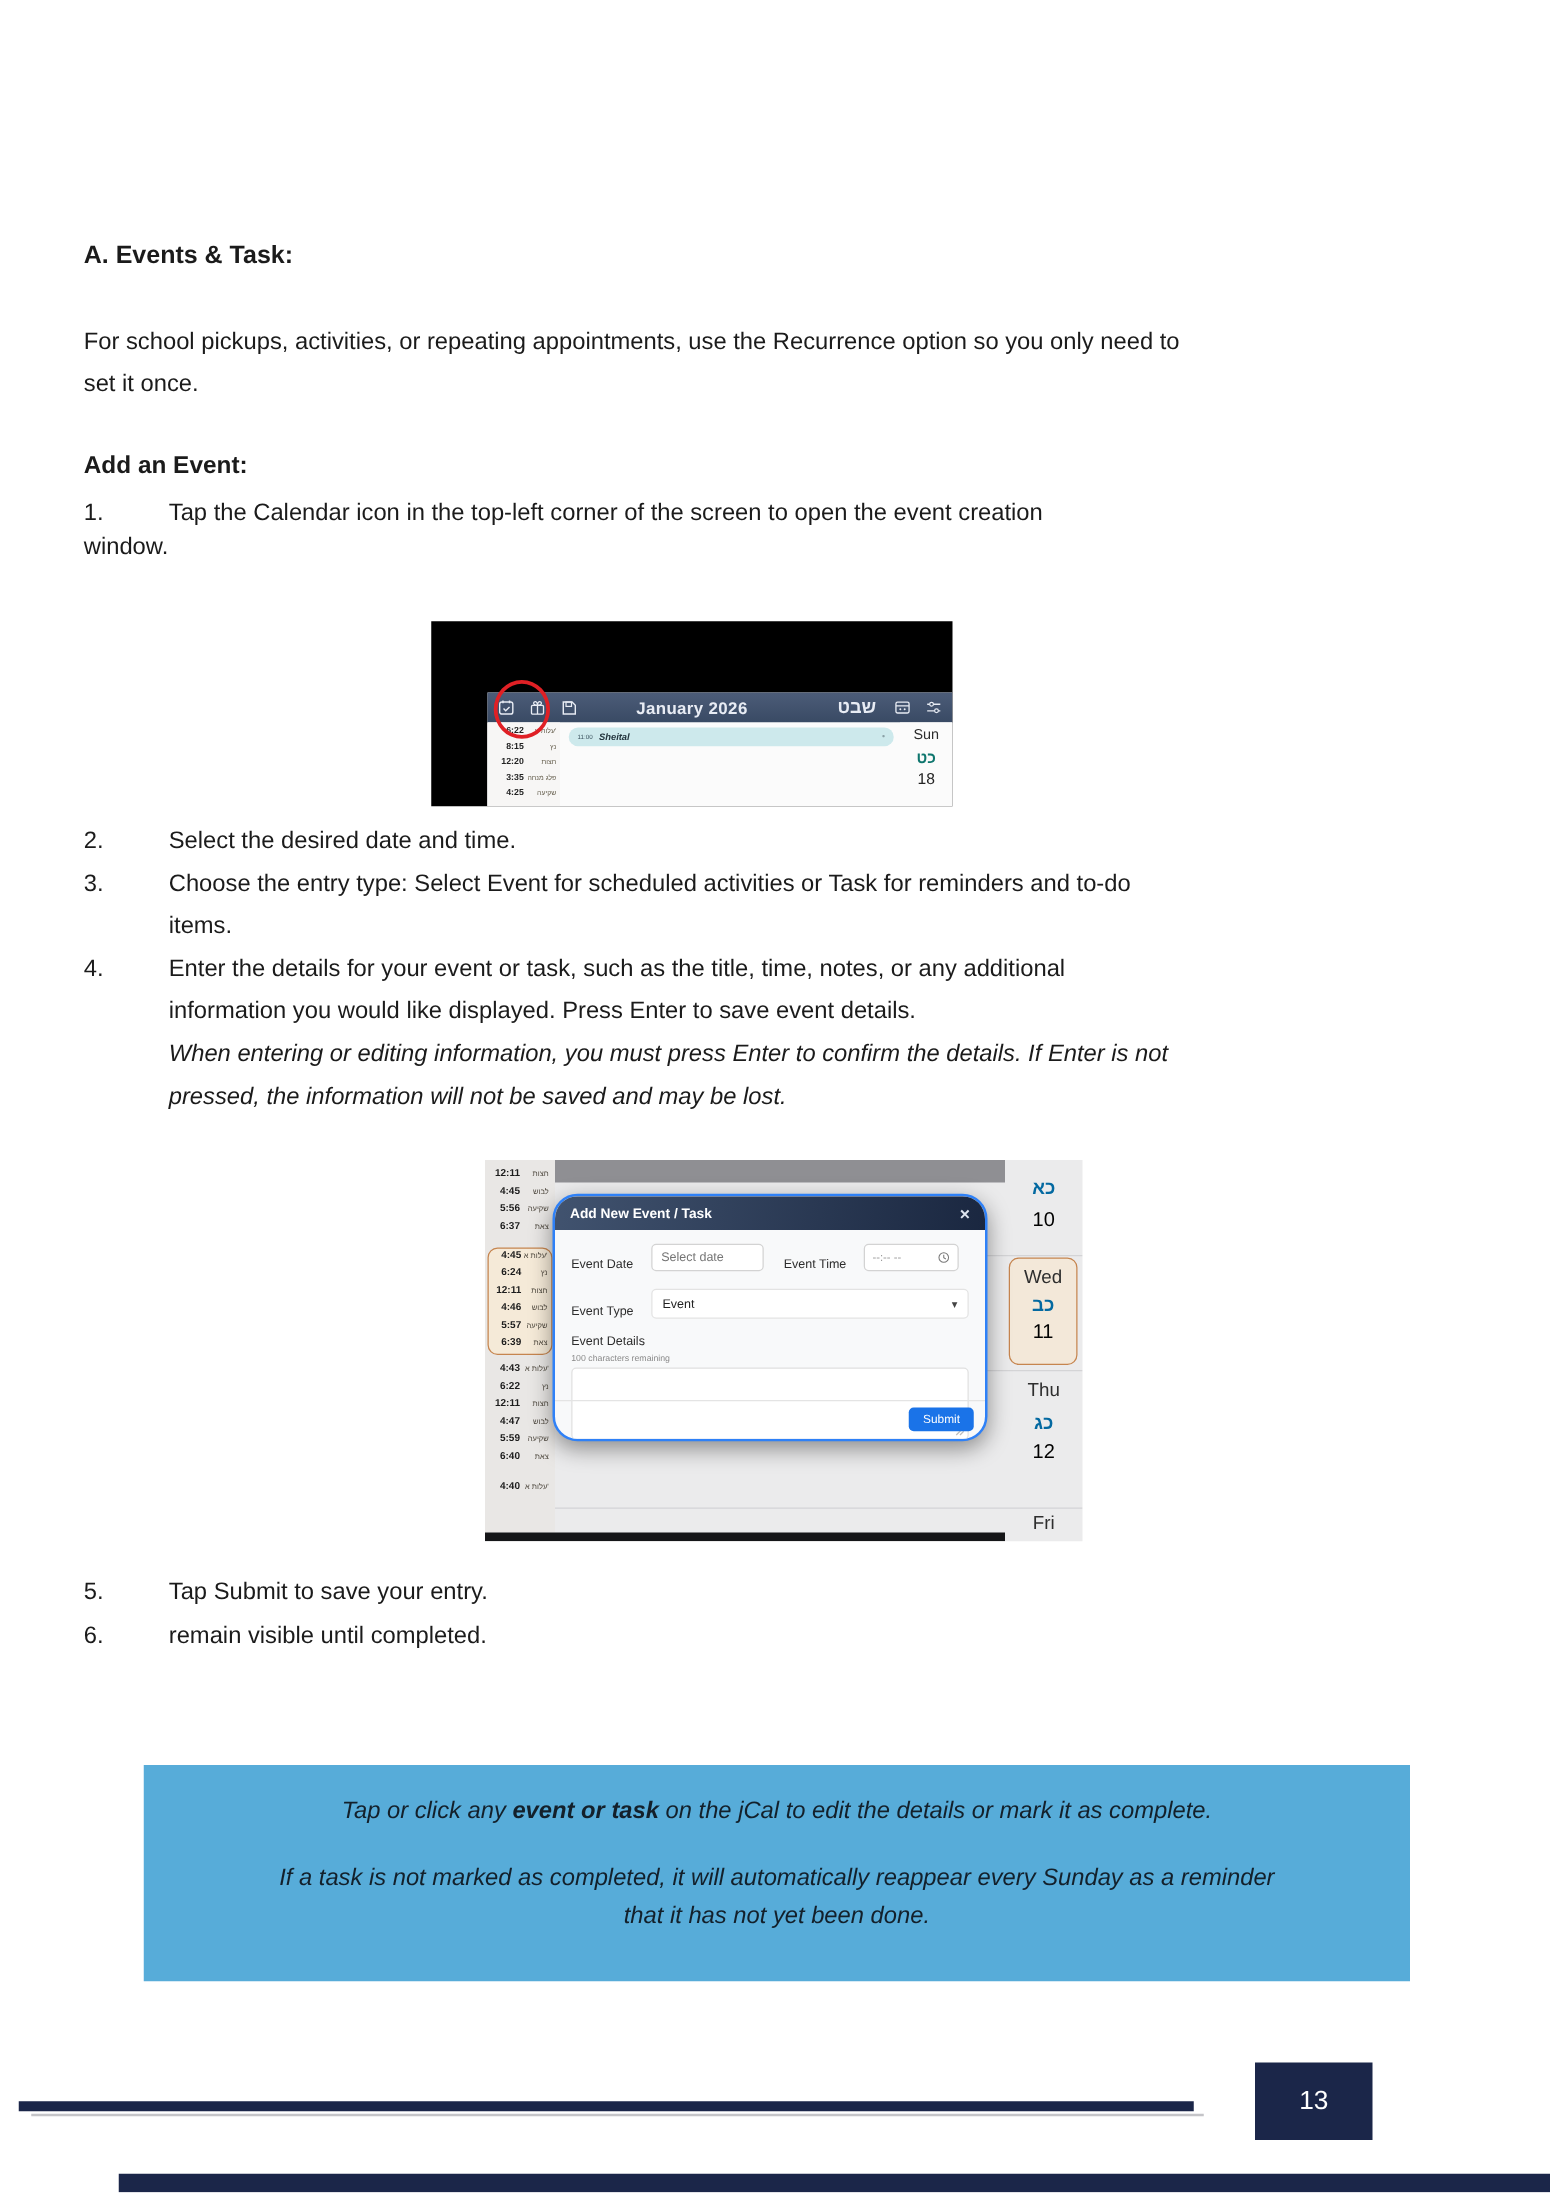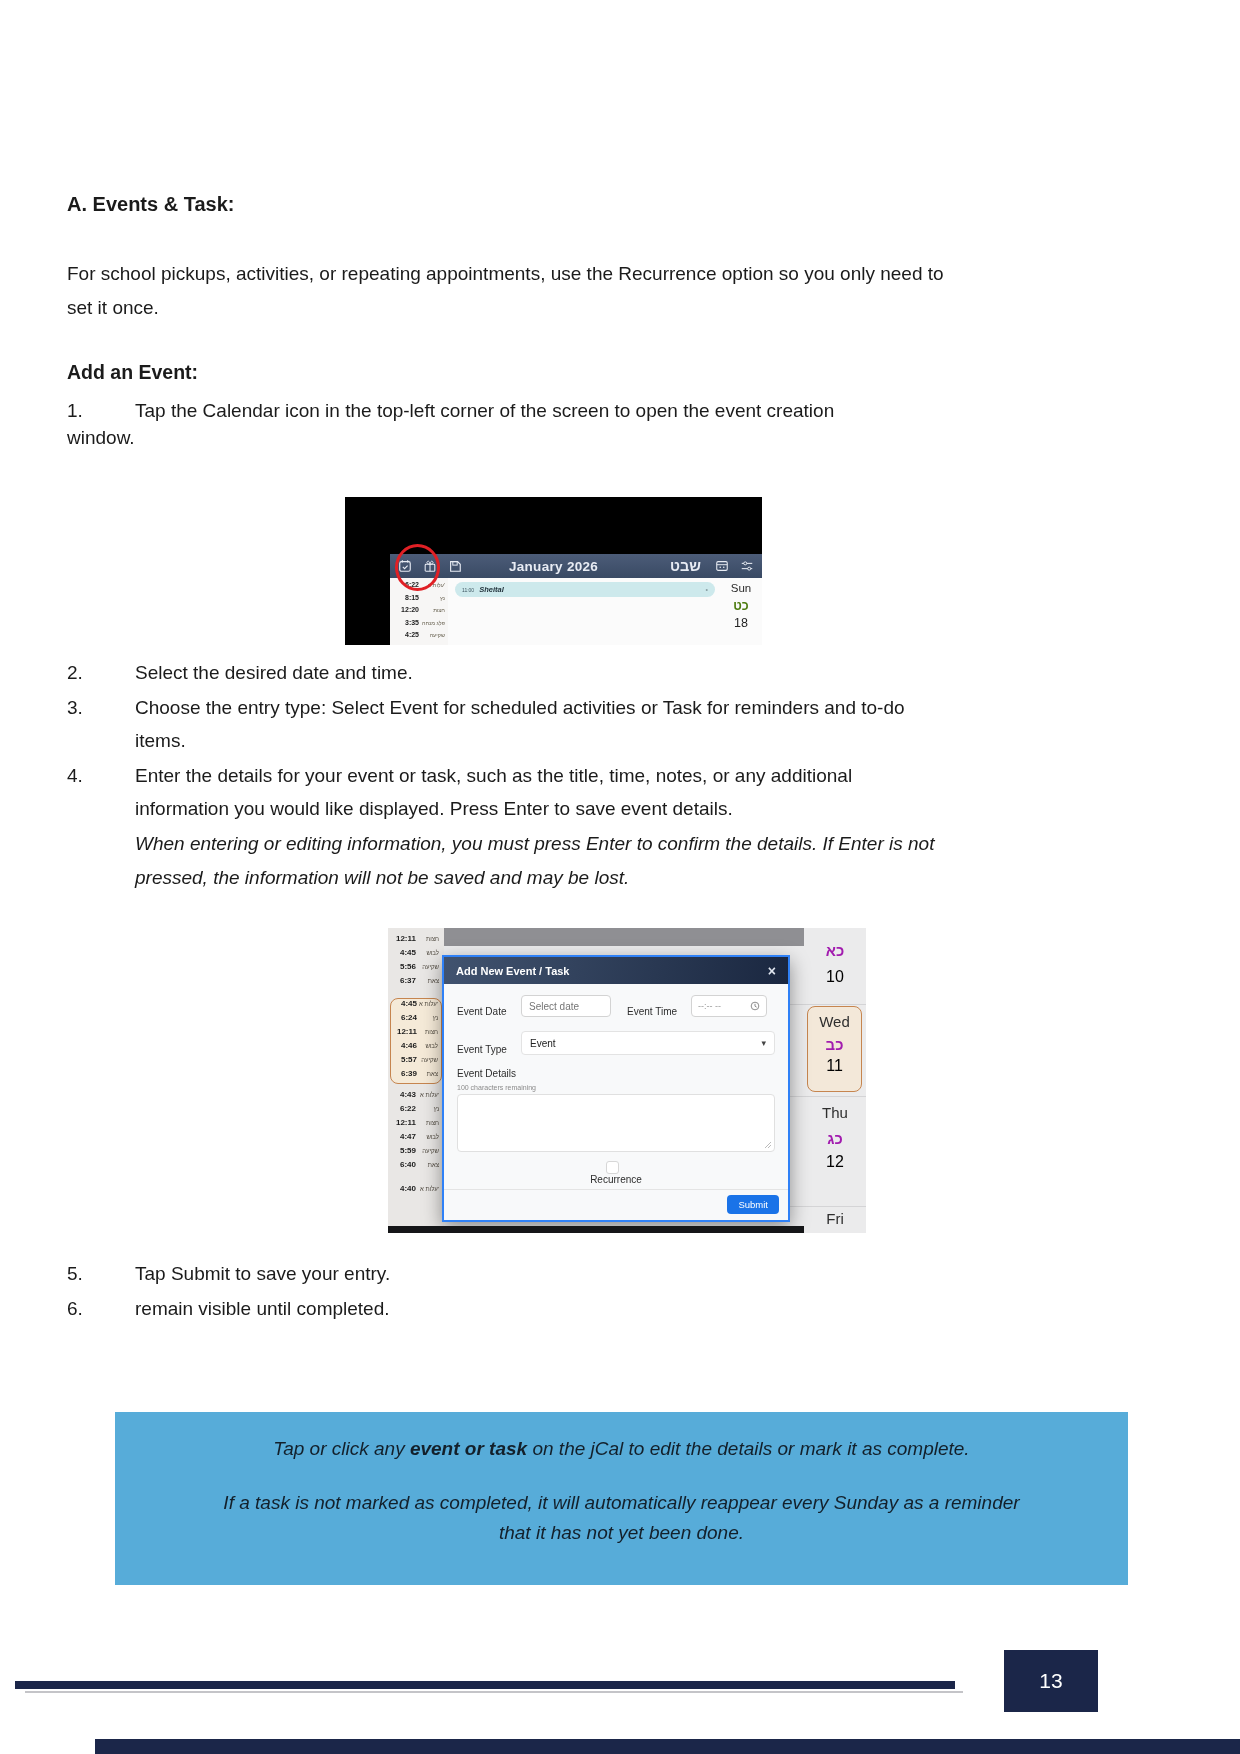--- a/index.html
+++ b/index.html
@@ -42,46 +42,46 @@
   .s1trow .t{font-size:7px;font-weight:bold;color:#222;}
   .s1trow .z{font-size:5.5px;color:#67604f;width:26px;text-align:right;}
   .s1main{flex:1;}
   .s1pill{margin:4px 5px 0 7px;height:15px;background:#cde9ec;border-radius:8px;
           display:flex;align-items:center;padding:0 7px;}
   .s1pill .pt{font-size:5px;color:#3c5560;margin-right:5px;}
   .s1pill .pn{font-size:7.5px;font-weight:bold;font-style:italic;color:#22333c;}
   .s1pill .dot{margin-left:auto;font-size:7px;color:#8aa0a5;}
   .s1day{width:42px;flex:0 0 42px;text-align:center;background:#fbfbfb;}
   .s1day .d{font-size:11.5px;color:#2c2c2c;margin-top:4px;}
-  .s1day .h{font-size:12.5px;font-weight:bold;color:#4d7c0f;margin-top:5px;}
+  .s1day .h{font-size:12.5px;font-weight:bold;color:#0f766e;margin-top:5px;}
   .s1day .n{font-size:12.5px;color:#232323;margin-top:3px;}
   .redcircle{position:absolute;left:50px;top:47px;width:39px;height:41px;border:3.5px solid #E02025;
              border-radius:50%;}
 
   
   .shot2{background:#ebebec;overflow:hidden;}
   .s2band{position:absolute;left:56px;right:62px;top:0;height:18px;background:#8f8f93;}
   .s2line{position:absolute;left:56px;right:0;height:1px;background:#d4d4d6;}
   .s2times{position:absolute;left:0;top:0;bottom:7px;width:56px;background:#e9e7e5;}
   .s2block{position:absolute;left:2px;right:2px;}
   .s2block.hl{background:#f5ead8;border:1.5px solid #c6854f;border-radius:8px;}
   .s2row{display:flex;align-items:baseline;height:14px;padding:0 2px 0 0;}
   .s2row .t{font-size:8px;font-weight:bold;color:#1c1c1c;width:26px;text-align:right;flex:0 0 26px;}
   .s2row .z{font-size:6px;color:#4c463c;flex:1;text-align:right;padding-right:1px;}
   .s2days{position:absolute;right:0;top:0;bottom:7px;width:62px;text-align:center;}
   .s2days .d{font-size:15px;color:#2e2e2e;}
-  .s2days .h{font-size:15px;font-weight:bold;color:#a21caf;}
+  .s2days .h{font-size:15px;font-weight:bold;color:#0369a1;}
   .s2days .n{font-size:16px;color:#000000;}
   .s2cellhl{position:absolute;left:3px;right:4px;border:1.5px solid #c6854f;border-radius:8px;
             background:#f3e8d9;box-sizing:border-box;}
   .s2black{position:absolute;left:0;right:62px;bottom:0;height:7px;background:#151618;}
 
   
-  .modal{position:absolute;left:54px;top:27px;width:348px;height:267px;background:#f8f9fa;
-         border:2px solid #2F81F7;border-radius:0;box-shadow:0 6px 18px rgba(0,0,0,.4);
+  .modal{position:absolute;left:54px;top:27px;width:348px;height:198px;background:#f8f9fa;
+         border:2px solid #2F81F7;border-radius:20px;box-shadow:0 6px 18px rgba(0,0,0,.4);
          box-sizing:border-box;overflow:hidden;}
   .mhead{height:27px;background:linear-gradient(100deg,#41536f,#1a2740);display:flex;
          align-items:center;padding:0 12px;color:#fff;font-size:11px;font-weight:bold;}
   .mclose{margin-left:auto;font-size:14px;color:#dfe5ef;line-height:1;cursor:default;}
   .mbody{position:relative;padding:11px 13px 0 13px;font-size:10px;color:#2d2d2d;
          height:calc(100% - 27px);box-sizing:border-box;}
   .mrow{display:flex;align-items:flex-end;}
   .mlabel{width:64px;flex:0 0 64px;}
   .minput{background:#fff;border:1px solid #d3d3d3;border-radius:4px;height:22px;
           font-size:10px;color:#9a9a9a;padding:0 7px;box-sizing:border-box;

